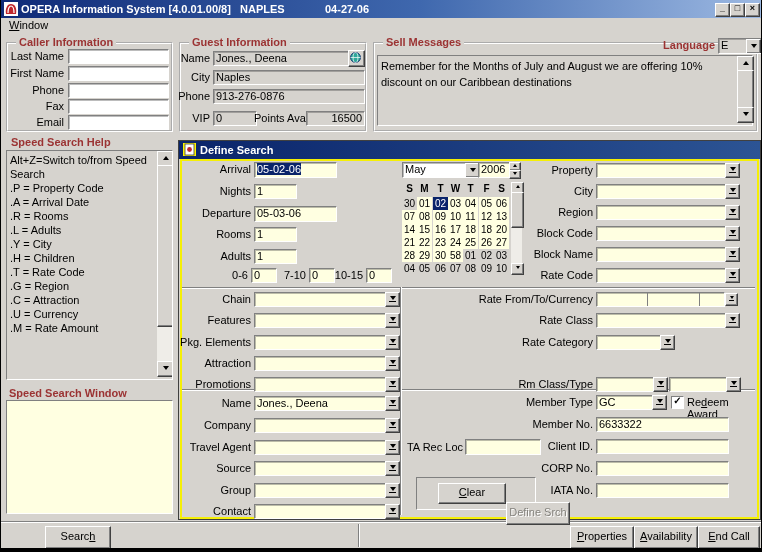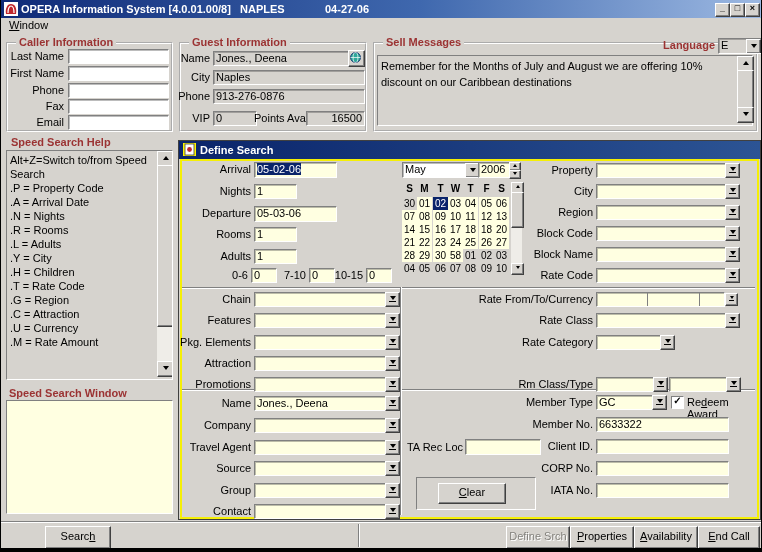--- a/index.html
+++ b/index.html
@@ -125,21 +125,20 @@
         </span>
     </div>
   </div>
 
   <span class="abs red" style="left:10px;top:136px">Speed Search Help</span>
   <div class="abs" style="left:5px;top:150px;width:165px;height:228px;background:#d6d3ce;border:1px solid;border-color:#808080 #fff #fff #808080;overflow:hidden">
     <div class="abs" style="left:3px;top:2px;width:142px">
       <div class="ss-item">Alt+Z=Switch to/from Speed Search</div>
       <div class="ss-item">.P = Property Code</div>
       <div class="ss-item">.A = Arrival Date</div>
-      <div class="ss-item">.N = Nights</div>
       <div class="ss-item">.R = Rooms</div>
       <div class="ss-item">.L = Adults</div>
       <div class="ss-item">.Y = City</div>
       <div class="ss-item">.H = Children</div>
       <div class="ss-item">.T = Rate Code</div>
       <div class="ss-item">.G = Region</div>
       <div class="ss-item">.C = Attraction</div>
       <div class="ss-item">.U = Currency</div>
       <div class="ss-item">.M = Rate Amount</div>
     </div>
@@ -433,18 +432,18 @@
   <div class="fld" style="left:595px;top:461px;width:127px"></div>
   <span class="lbl" style="left:480px;top:484px;width:112px">IATA No.</span>
   <div class="fld" style="left:595px;top:483px;width:127px"></div>
 
   <div class="sunken2" style="left:415px;top:477px;width:118px;height:31px"></div>
   <span class="btn btn3" style="left:437px;top:483px;width:66px;height:19px;line-height:17px"><u>C</u>lear</span>
 
   <div class="etch-h" style="left:0;top:521px;width:762px"></div>
   <div class="etch-v" style="left:357px;top:524px;height:23px"></div>
   <span class="btn btn3" style="left:44px;top:526px;width:64px">Searc<u>h</u></span>
-  <span class="btn btn3 disabled" style="left:505px;top:526px;width:62px">Define Srch</span>
+  <span class="btn btn3 disabled" style="left:505px;top:502px;width:62px">Define Srch</span>
   <span class="btn btn3" style="left:569px;top:526px;width:62px"><u>P</u>roperties</span>
   <span class="btn btn3" style="left:633px;top:526px;width:62px"><u>A</u>vailability</span>
   <span class="btn btn3" style="left:697px;top:526px;width:60px"><u>E</u>nd Call</span>
   <div class="abs" style="left:0;top:548px;width:762px;height:4px;background:#000"></div>
 </div>
 
 </body></html>

